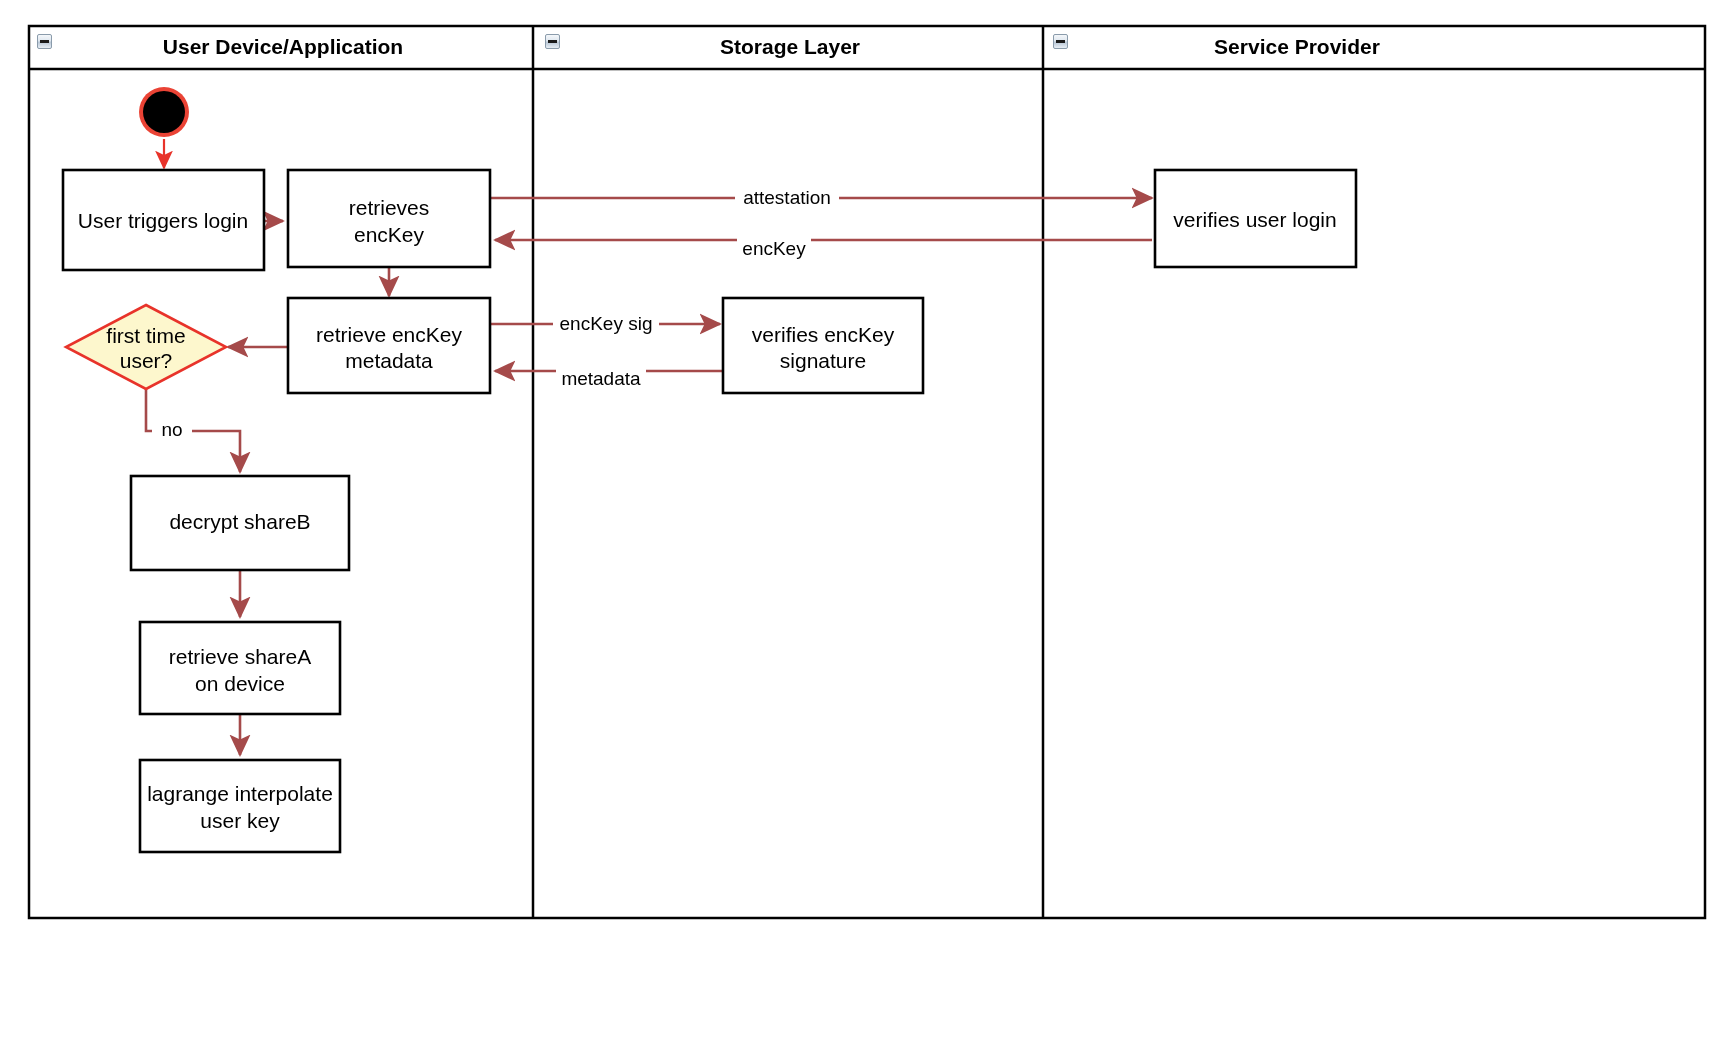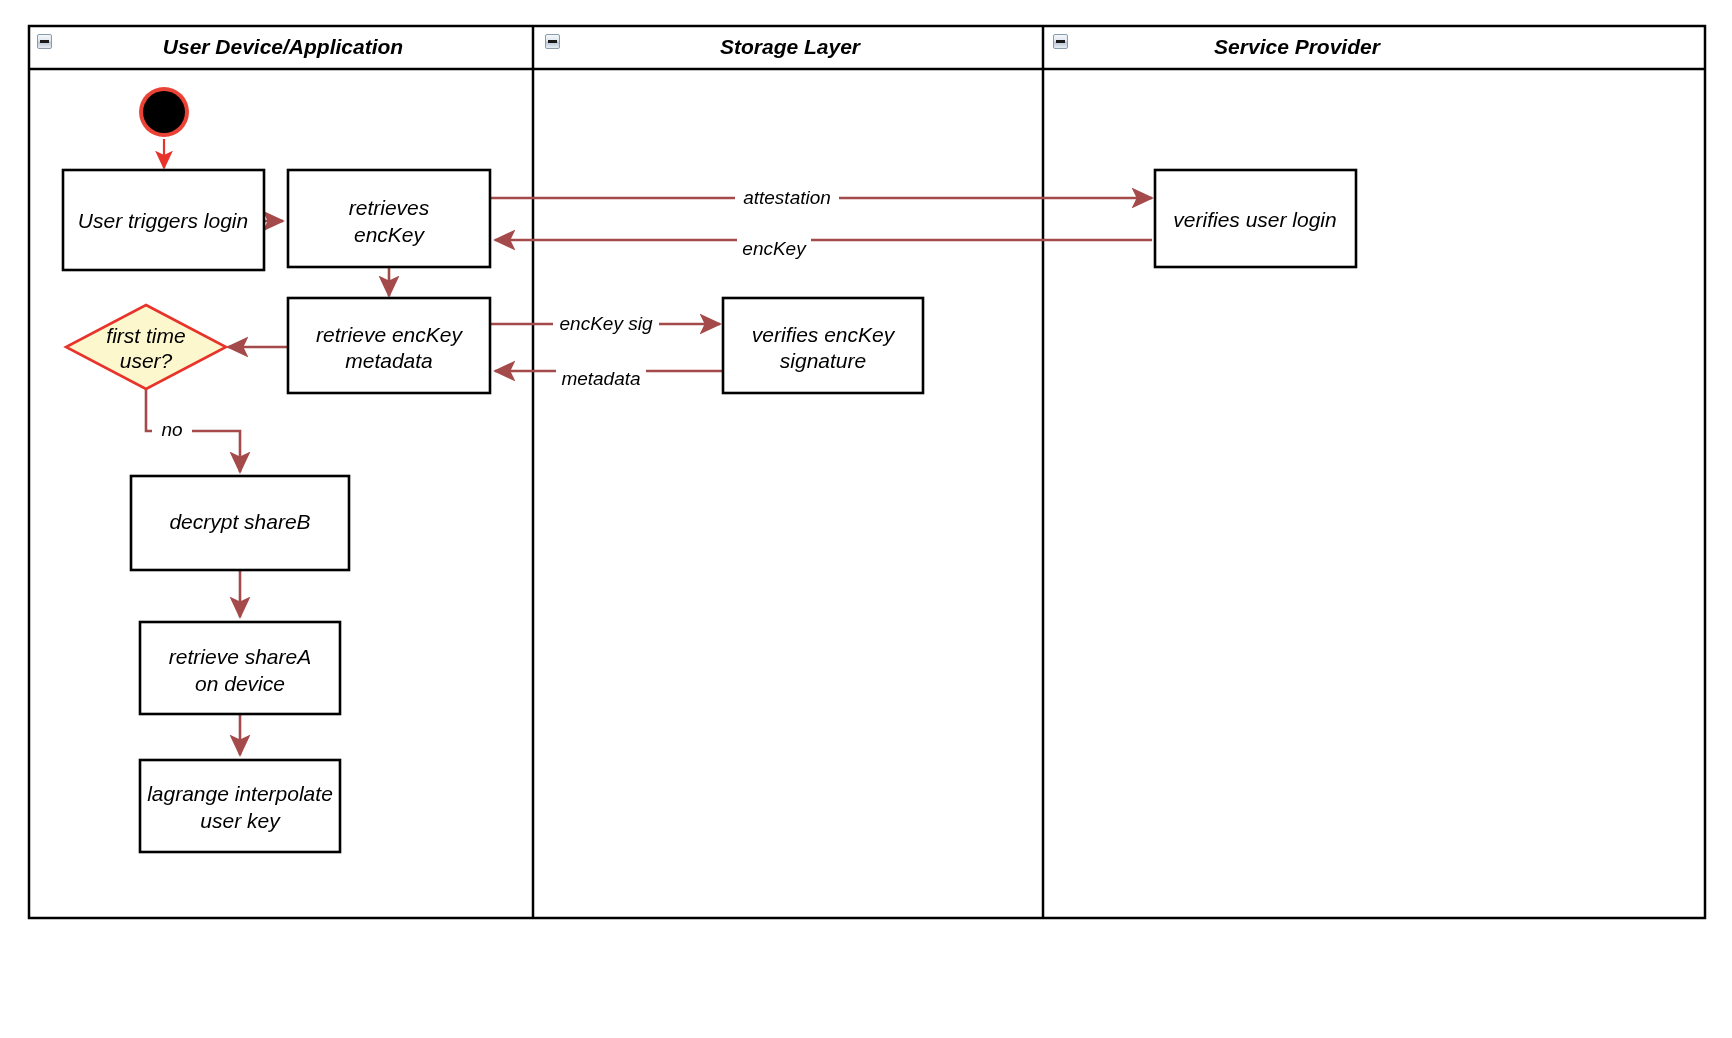--- a/index.html
+++ b/index.html
@@ -10,21 +10,20 @@
   body {
     width: 1732px;
     height: 1038px;
     font-family: "Liberation Sans", sans-serif;
     overflow: hidden;
   }
   #canvas {
     position: relative;
     width: 1732px;
     height: 1038px;
-    font-style: italic;
   }
   svg#diagram {
     position: absolute;
     left: 0;
     top: 0;
     width: 1732px;
     height: 1038px;
   }
   .lane-frame {
     fill: #ffffff;

